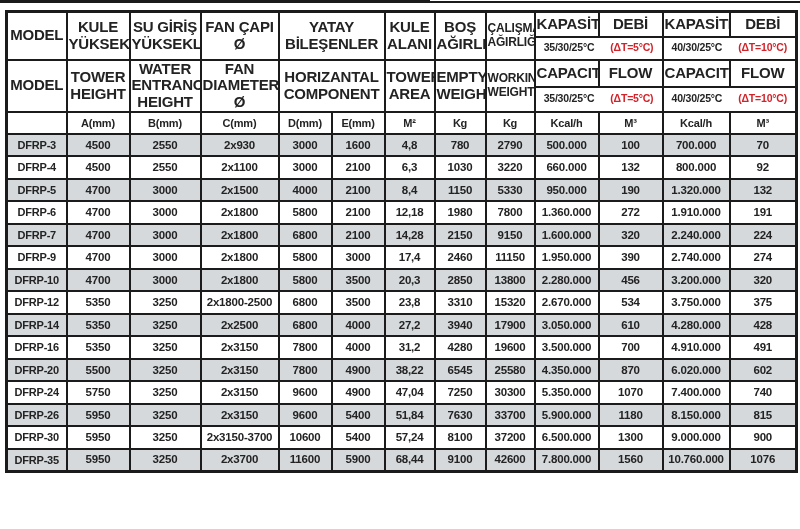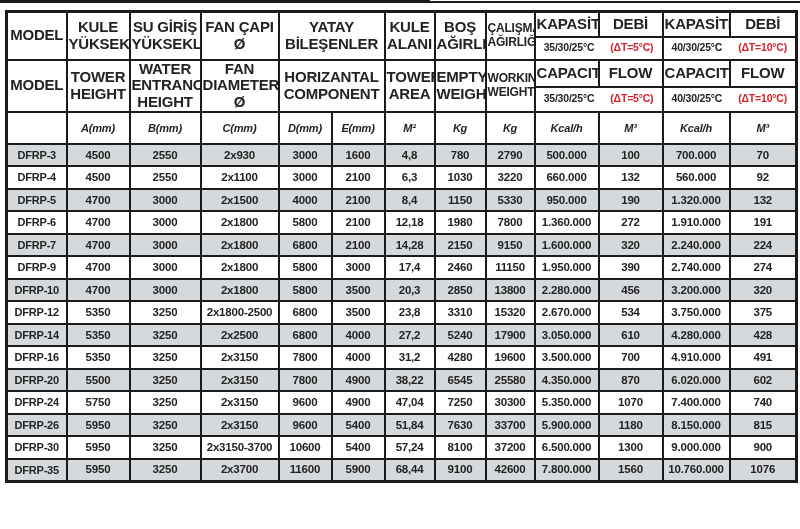--- a/index.html
+++ b/index.html
@@ -33,21 +33,21 @@
     line-height:1.12;
   }
   
   .hdr{font-size:15px;white-space:pre-line;}
   .hdr.small{font-size:12px;}
   .hdr.big{font-size:15px;}
   tr.h-r1 td{height:25px;}
   tr.h-r2 td{height:23px;}
   tr.h-r3 td{height:26px;}
   tr.h-r4 td{height:24px;}
-  tr.h-units td{height:32px;font-size:11px;font-style:italic;}
+  tr.h-units td{height:22px;font-size:11px;}
   .subtitle{font-size:10.5px;white-space:nowrap;}
   .subtitle .delta{color:var(--red);margin-left:16px;}
   
   tbody.data td{height:22.5px;font-size:11.5px;}
   tbody.data td.model-cell{font-size:11px;}
   tbody.data tr.alt td{background:var(--row-alt);}
 </style>
 </head>
 <body>
 
@@ -146,21 +146,21 @@
         <td>4500</td>
         <td>2550</td>
         <td>2x1100</td>
         <td>3000</td>
         <td>2100</td>
         <td>6,3</td>
         <td>1030</td>
         <td>3220</td>
         <td>660.000</td>
         <td>132</td>
-        <td>560.000</td>
+        <td>800.000</td>
         <td>92</td>
       </tr>
       <tr class="alt">
         <td class="model-cell">DFRP-5</td>
         <td>4700</td>
         <td>3000</td>
         <td>2x1500</td>
         <td>4000</td>
         <td>2100</td>
         <td>8,4</td>
@@ -247,21 +247,21 @@
         <td>375</td>
       </tr>
       <tr class="alt">
         <td class="model-cell">DFRP-14</td>
         <td>5350</td>
         <td>3250</td>
         <td>2x2500</td>
         <td>6800</td>
         <td>4000</td>
         <td>27,2</td>
-        <td>5240</td>
+        <td>3940</td>
         <td>17900</td>
         <td>3.050.000</td>
         <td>610</td>
         <td>4.280.000</td>
         <td>428</td>
       </tr>
       <tr>
         <td class="model-cell">DFRP-16</td>
         <td>5350</td>
         <td>3250</td>

